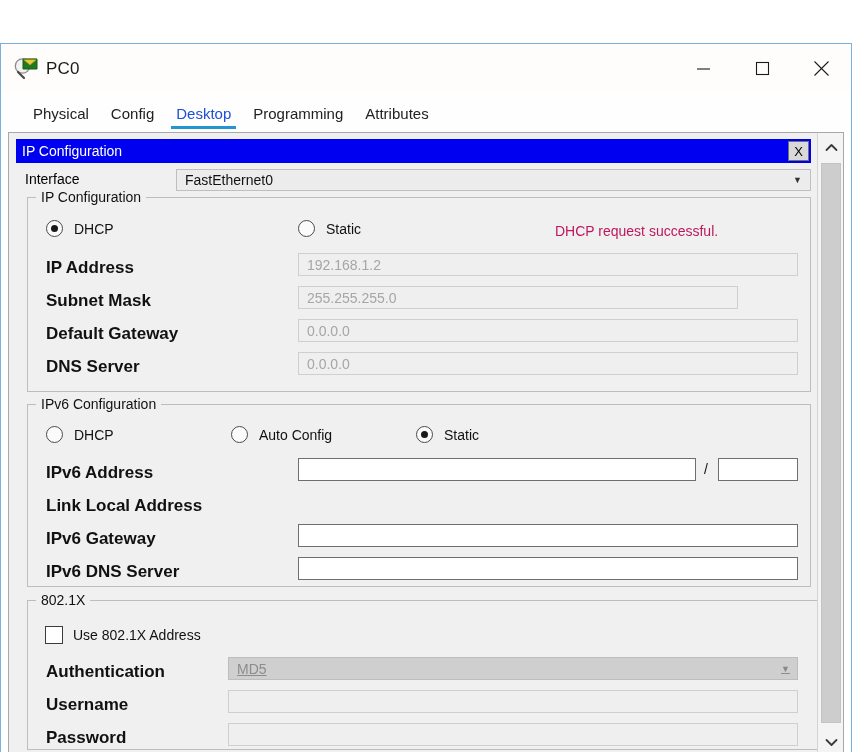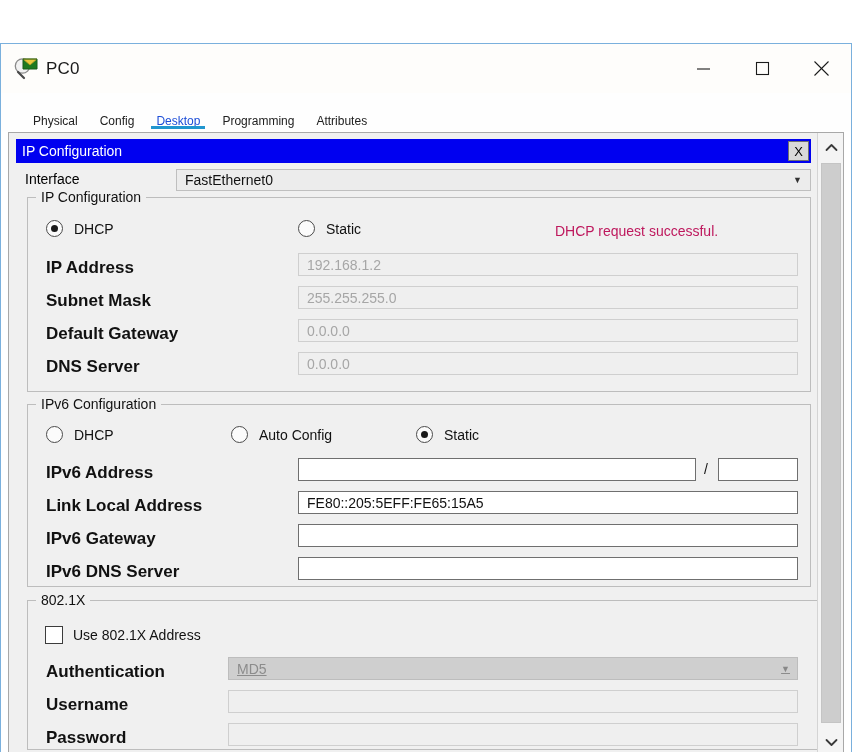--- a/index.html
+++ b/index.html
@@ -75,22 +75,22 @@
     width: 850px;
     height: 38px;
     background: #fefefe;
     display: flex;
     align-items: flex-end;
     padding-left: 21px;
     box-sizing: border-box;
   }
   .tab {
     position: relative;
-    padding: 0 11px 3px 11px;
-    font-size: 12px;
+    padding: 0 11px 9px 11px;
+    font-size: 15px;
     color: #212121;
     cursor: default;
     white-space: nowrap;
   }
   .tab.active {
     color: #1d4ed8;
   }
   .tab.active::after {
     content: "";
     position: absolute;
@@ -444,21 +444,21 @@
         <div class="radio" style="left:270px; top:22px;">
           <span class="radio-mark"></span>
           <span class="radio-label">Static</span>
         </div>
         <div class="status-text" style="left:527px; top:25px;">DHCP request successful.</div>
 
         <div class="field-label" style="left:18px; top:60px;">IP Address</div>
         <div class="field-input disabled" style="left:270px; top:55px; width:500px;">192.168.1.2</div>
 
         <div class="field-label" style="left:18px; top:93px;">Subnet Mask</div>
-        <div class="field-input disabled" style="left:270px; top:88px; width:500px;">255.255.255.0</div>
+        <div class="field-input disabled" style="left:270px; top:88px; width:440px;">255.255.255.0</div>
 
         <div class="field-label" style="left:18px; top:126px;">Default Gateway</div>
         <div class="field-input disabled" style="left:270px; top:121px; width:500px;">0.0.0.0</div>
 
         <div class="field-label" style="left:18px; top:159px;">DNS Server</div>
         <div class="field-input disabled" style="left:270px; top:154px; width:500px;">0.0.0.0</div>
       </div>
 
       <div class="group" id="grp-ipv6">
         <div class="group-title">IPv6 Configuration</div>
@@ -475,21 +475,20 @@
           <span class="radio-mark"></span>
           <span class="radio-label">Static</span>
         </div>
 
         <div class="field-label" style="left:18px; top:58px;">IPv6 Address</div>
         <div class="field-input enabled" style="left:270px; top:53px; width:398px;"></div>
         <div class="slash" style="left:676px; top:56px;">/</div>
         <div class="field-input enabled" style="left:690px; top:53px; width:80px;"></div>
 
         <div class="field-label" style="left:18px; top:91px;">Link Local Address</div>
-        <div class="field-input enabled" style="left:270px; top:86px; width:500px;">FE80::205:5EFF:FE65:15A5</div>
 
         <div class="field-label" style="left:18px; top:124px;">IPv6 Gateway</div>
         <div class="field-input enabled" style="left:270px; top:119px; width:500px;"></div>
 
         <div class="field-label" style="left:18px; top:157px;">IPv6 DNS Server</div>
         <div class="field-input enabled" style="left:270px; top:152px; width:500px;"></div>
       </div>
 
       <div class="group" id="grp-8021x">
         <div class="group-title">802.1X</div>

